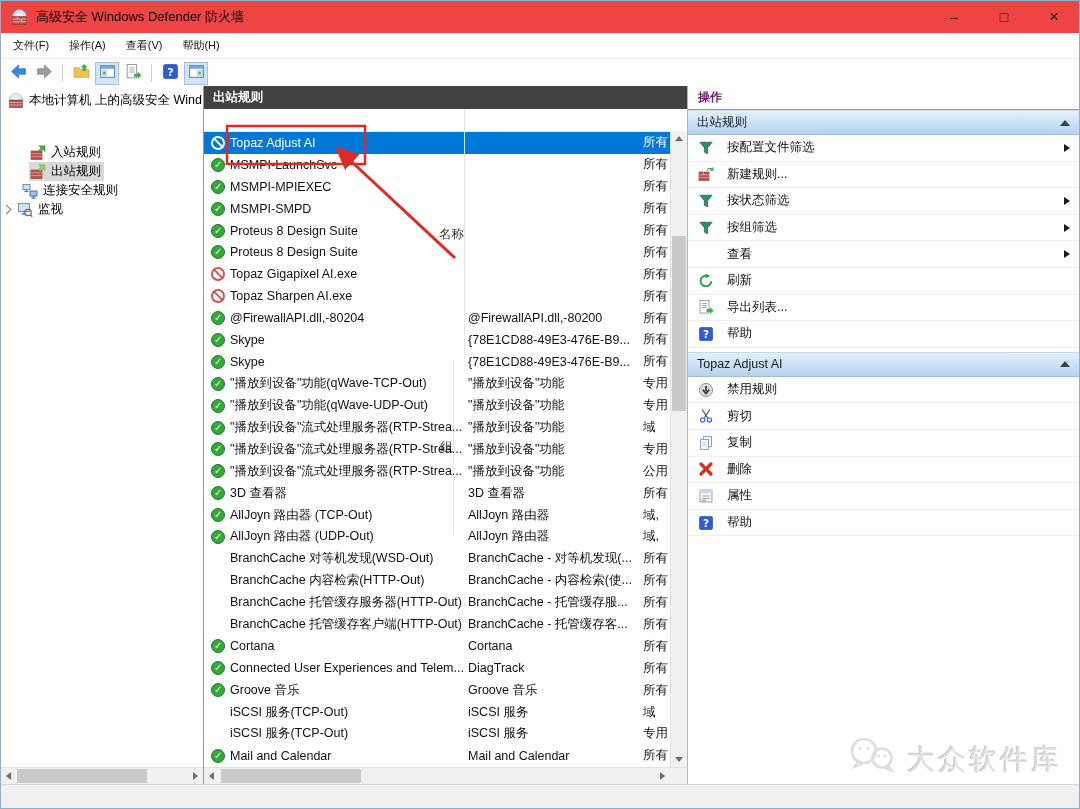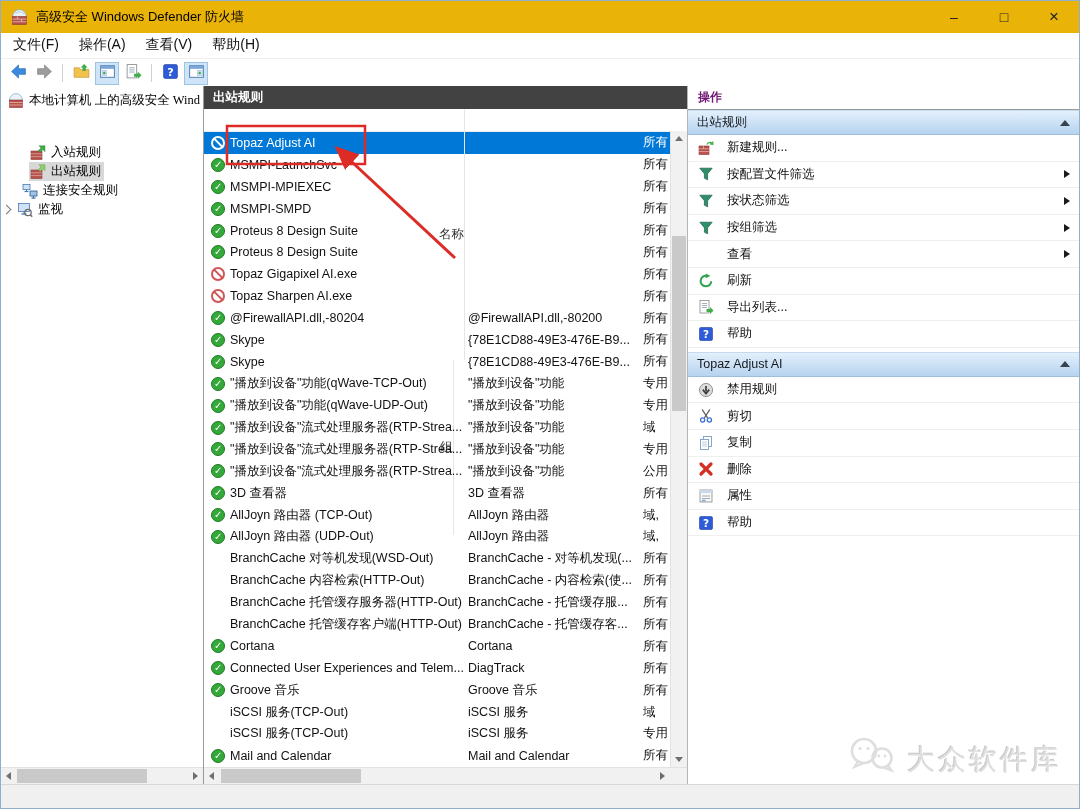--- a/index.html
+++ b/index.html
@@ -1,40 +1,40 @@
 <!DOCTYPE html>
 <html><head>
 <meta charset="utf-8">
 <style>
   html,body{margin:0;padding:0;background:#fff;}
   body{width:1080px;height:809px;position:relative;overflow:hidden;
        font-family:"Liberation Sans","DejaVu Sans",sans-serif;-webkit-font-smoothing:antialiased;}
   .window{position:absolute;inset:0;border:1px solid #8fb0cc;background:#fff;box-sizing:border-box;}
   
-  .titlebar{height:32px;display:flex;align-items:center;padding-left:10px;background:#eab308;}
+  .titlebar{height:32px;display:flex;align-items:center;padding-left:10px;background:#ef4444;}
   .app-ic{width:17px;height:17px;display:inline-block;}
   .app-ic svg{width:17px;height:17px;}
   .title{font-size:13px;color:#000;margin-left:8px;white-space:nowrap;}
   .win-controls{margin-left:auto;display:flex;height:100%;}
   .win-btn{width:50px;display:flex;align-items:center;justify-content:center;font-size:14px;color:#222;cursor:default;}
   .win-btn.close{font-size:17px;}
   
-  .menubar{height:25px;display:flex;align-items:flex-start;padding-left:2px;font-size:14px;color:#111;}
+  .menubar{height:25px;display:flex;align-items:center;padding-left:2px;font-size:11px;color:#111;}
   .menu-item{padding:3px 10px;}
   
   .toolbar{height:28px;display:flex;align-items:center;padding-left:4px;border-top:1px solid #f0f0f0;border-bottom:1px solid #d6d6d6;}
   .tb-btn{width:24px;height:23px;display:flex;align-items:center;justify-content:center;margin:0 1px;border:1px solid transparent;box-sizing:border-box;}
   .tb-btn.hl{background:#cfe4f7;border:1px solid #9cc4e5;}
   .tb-btn svg{width:17px;height:17px;}
   .tb-sep{width:1px;height:18px;background:#d0d0d0;margin:0 5px;}
   
   .content{position:absolute;top:85px;left:0;right:0;bottom:24px;display:flex;}
   
   .tree-pane{width:203px;flex:0 0 203px;border-right:1px solid #9a9a9a;position:relative;background:#fff;box-sizing:border-box;overflow:hidden;}
-  .tree-item{height:19px;display:flex;align-items:center;font-size:12.5px;white-space:nowrap;overflow:hidden;color:#000;font-family:Liberation Serif, serif;}
+  .tree-item{height:19px;display:flex;align-items:center;font-size:12.5px;white-space:nowrap;overflow:hidden;color:#000;}
   .tree-item .ti-inner{display:flex;align-items:center;padding:1px 3px 1px 1px;}
   .tree-item.selected .ti-inner{background:#d8d8d8;}
   .t-ic{width:16px;height:16px;margin-right:5px;flex:0 0 16px;}
   .t-ic svg{width:16px;height:16px;}
   .expander{width:6px;height:6px;border-top:1.5px solid #777;border-right:1.5px solid #777;transform:rotate(45deg);margin:0 6px 0 2px;flex:0 0 6px;}
   .exp-space{width:14px;flex:0 0 14px;}
   
   .list-pane{flex:1;position:relative;background:#fff;overflow:hidden;}
   .pane-title{height:23px;background:#424242;color:#fff;font-weight:bold;font-size:12.5px;display:flex;align-items:center;padding-left:9px;}
   .col-row{height:22px;display:flex;align-items:center;font-size:12.5px;color:#333;border-bottom:1px solid #ececec;flex-direction:column;}
@@ -501,38 +501,38 @@
     <div class="actions-pane">
       <div class="actions-title">操作</div>
       <div id="actions">
    <div class="section-header">
      <span>出站规则</span>
      <span class="collapse"></span>
           </div>
           <div class="action-item">
      <span class="ai-icon">
               <svg viewBox="0 0 16 16">
+                <path d="M1.8 2.2 H14.2 L9.6 7.8 V13.8 L6.4 12.2 V7.8 Z" fill="#2f8f6b" stroke="#1c6148" stroke-width="0.7"></path>
+              </svg>
+            </span>
+     <span>按配置文件筛选</span>
+     <span class="submenu"></span>
+          </div>
+          <div class="action-item">
+     <span class="ai-icon">
+              <svg viewBox="0 0 16 16">
                 <rect x="1" y="6" width="10" height="8.5" fill="#b8504a" stroke="#8e3a36" stroke-width="0.6"></rect>
                 <line x1="1" y1="8.8" x2="11" y2="8.8" stroke="#e8c0bd" stroke-width="0.7"></line>
                 <line x1="1" y1="11.6" x2="11" y2="11.6" stroke="#e8c0bd" stroke-width="0.7"></line>
                 <line x1="5.5" y1="6" x2="5.5" y2="8.8" stroke="#e8c0bd" stroke-width="0.7"></line>
                 <path d="M8.5 4.5 C9 2 12 1 14 2.2 L15.2 0.8 L15.5 5 L11.5 4.6 L12.6 3.4 C11.2 2.8 9.6 3.3 9.5 4.8 Z" fill="#3fae49"></path>
               </svg>
             </span>
      <span>新建规则...</span>
      </div>
-          <div class="action-item">
-     <span class="ai-icon">
-              <svg viewBox="0 0 16 16">
-                <path d="M1.8 2.2 H14.2 L9.6 7.8 V13.8 L6.4 12.2 V7.8 Z" fill="#2f8f6b" stroke="#1c6148" stroke-width="0.7"></path>
-              </svg>
-            </span>
-     <span>按配置文件筛选</span>
-     <span class="submenu"></span>
-          </div>
           <div class="action-item">
      <span class="ai-icon">
               <svg viewBox="0 0 16 16">
                 <path d="M1.8 2.2 H14.2 L9.6 7.8 V13.8 L6.4 12.2 V7.8 Z" fill="#2f8f6b" stroke="#1c6148" stroke-width="0.7"></path>
               </svg>
             </span>
      <span>按状态筛选</span>
      <span class="submenu"></span>
           </div>
           <div class="action-item">

